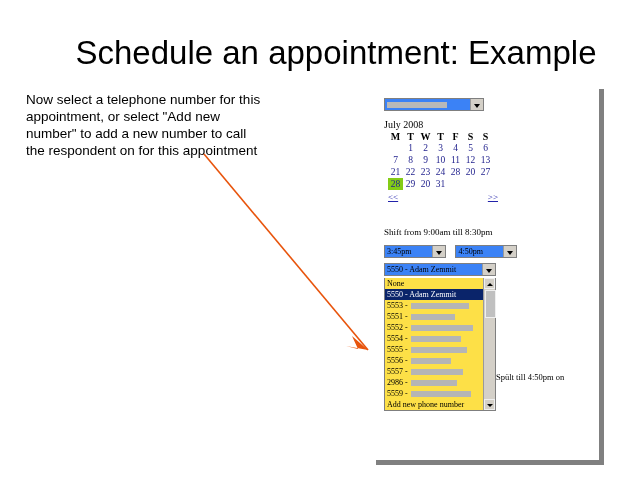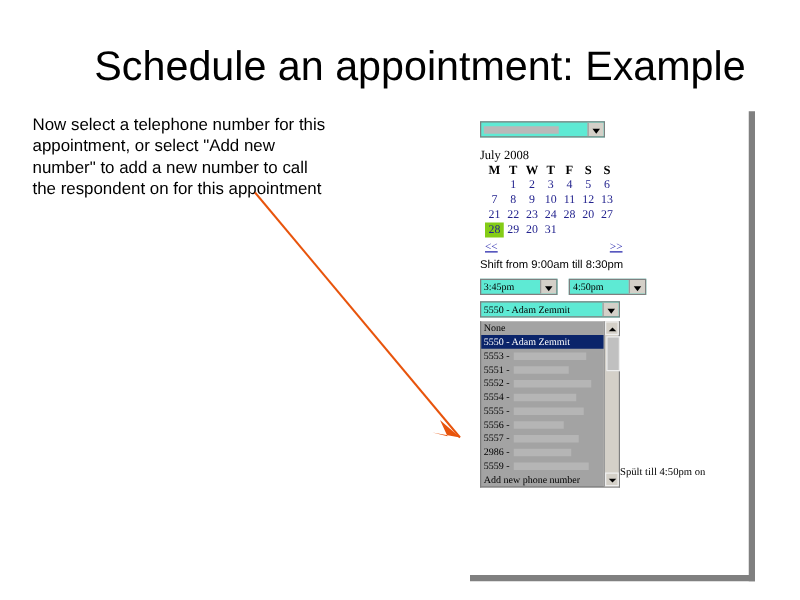--- a/index.html
+++ b/index.html
@@ -49,21 +49,21 @@
   .lbl{
     font-family:"Liberation Serif", serif;
     font-size:9px;
     color:#000000;
     margin:0 0 4px 0;
   }
 
   .select-box{
     display:inline-block;
     border:1px solid #7f7f7f;
-    background:#5eead4;
+    background:#3b82f6;
     height:13px;
     font-size:8px;
     font-family:"Liberation Serif", serif;
     color:#000;
     position:relative;
     box-sizing:border-box;
     vertical-align:middle;
     line-height:11px;
     padding:0 14px 0 2px;
     white-space:nowrap;
@@ -107,37 +107,37 @@
   }
   table.cal-table td.today{background:#84cc16;}
   .cal-nav{
     display:flex;justify-content:space-between;
     width:110px;margin:2px 0 0 4px;
     font-family:"Liberation Serif", serif;font-size:9px;
   }
   .cal-nav a{color:#2222aa;text-decoration:underline;}
 
   .shift-line{
-    font-family:Liberation Sans, sans-serif;
-    font-size:9px;color:#000;margin-top:4px;
+    font-family:Liberation Serif, serif;
+    font-size:9px;color:#000;margin-top:25px;
   }
   .time-row{margin-top:5px;}
   .time-select{width:62px;margin-right:5px;}
 
   .phone-label{margin-top:12px;}
 
   .phone-combo{width:112px;}
 
   
   .dropdown{
     position:relative;
     width:112px;
     border:1px solid #7f7f7f;
     border-top:none;
-    background:#a3a3a3;
+    background:#fde047;
     box-sizing:border-box;
     font-family:"Liberation Serif", serif;
     font-size:8px;
   }
   .dd-item{
     height:11px;line-height:11px;
     padding:0 2px;
     color:#000;
     white-space:nowrap;
     overflow:hidden;

